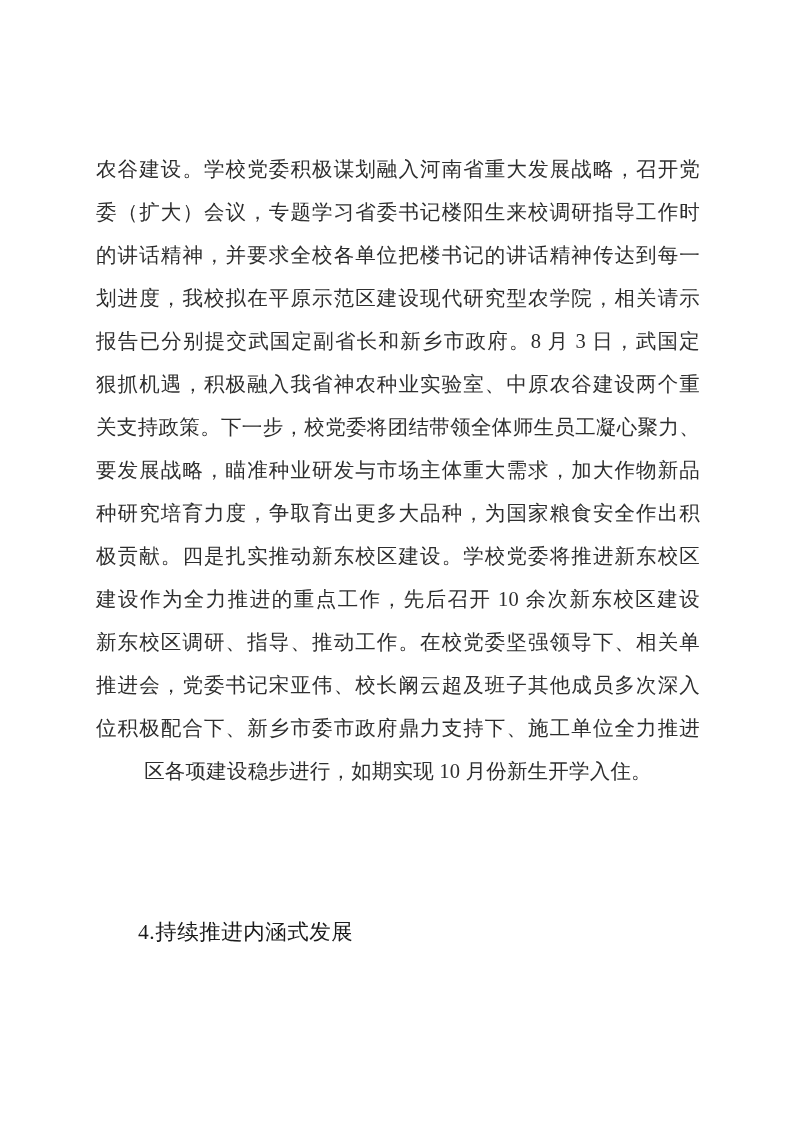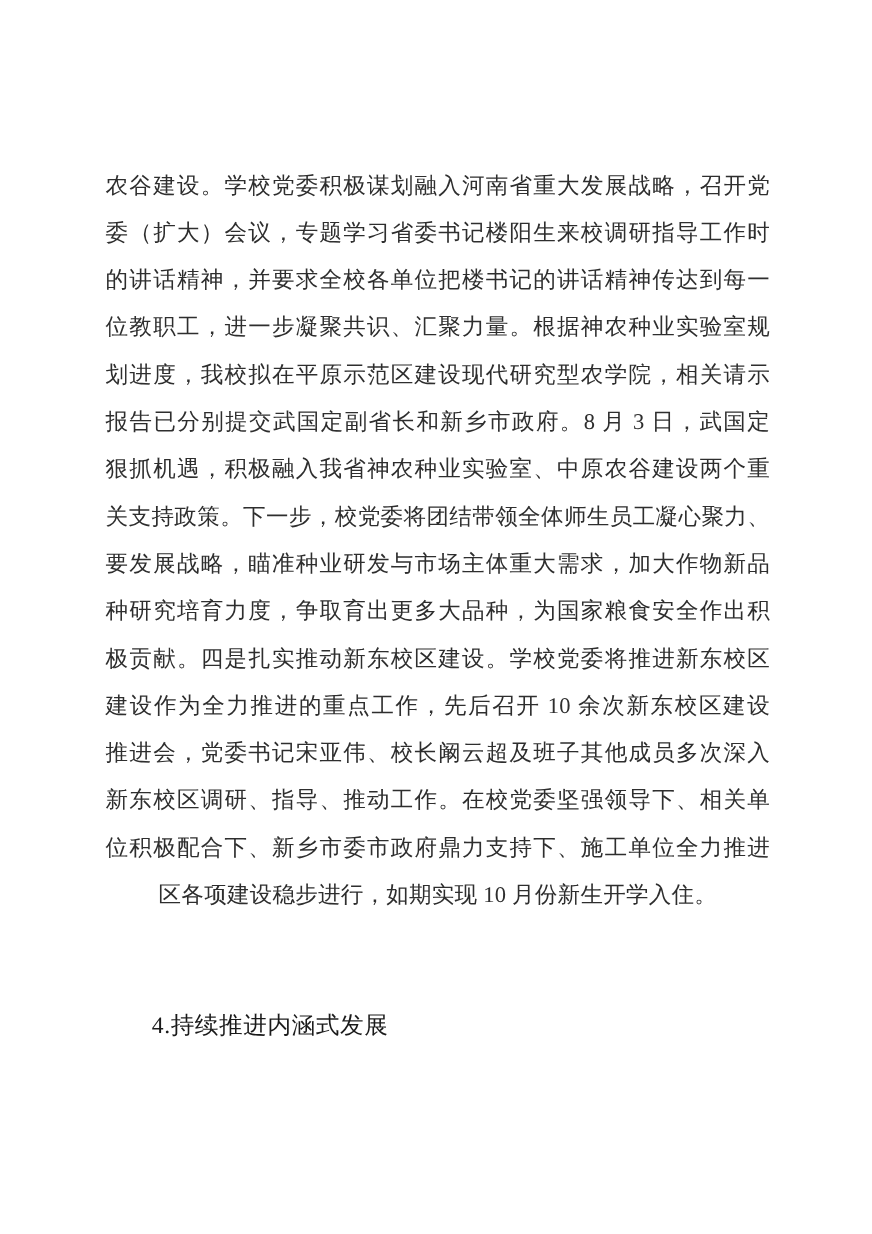--- a/index.html
+++ b/index.html
@@ -68,31 +68,30 @@
 </head>
 <body>
 
 <div class="page">
 
   <div class="body-text">
 
   <div class="line">农谷建设。学校党委积极谋划融入河南省重大发展战略，召开党</div>
       <div class="line">委（扩大）会议，专题学习省委书记楼阳生来校调研指导工作时</div>
       <div class="line">的讲话精神，并要求全校各单位把楼书记的讲话精神传达到每一</div>
-      <div class="line">位教职工，进一步凝聚共识、汇聚力量。根据神农种业实验室规</div>
       <div class="line">划进度，我校拟在平原示范区建设现代研究型农学院，相关请示</div>
       <div class="line">报告已分别提交武国定副省长和新乡市政府。8 月 3 日，武国定</div>
       <div class="line">狠抓机遇，积极融入我省神农种业实验室、中原农谷建设两个重</div>
       <div class="line">关支持政策。下一步，校党委将团结带领全体师生员工凝心聚力、</div>
       <div class="line">要发展战略，瞄准种业研发与市场主体重大需求，加大作物新品</div>
       <div class="line">种研究培育力度，争取育出更多大品种，为国家粮食安全作出积</div>
       <div class="line">极贡献。四是扎实推动新东校区建设。学校党委将推进新东校区</div>
       <div class="line">建设作为全力推进的重点工作，先后召开 10 余次新东校区建设</div>
+      <div class="line">新东校区调研、指导、推动工作。在校党委坚强领导下、相关单</div>
       <div class="line">推进会，党委书记宋亚伟、校长阚云超及班子其他成员多次深入</div>
-      <div class="line">新东校区调研、指导、推动工作。在校党委坚强领导下、相关单</div>
       <div class="line">位积极配合下、新乡市委市政府鼎力支持下、施工单位全力推进</div>
       <div class="line line--last">区各项建设稳步进行，如期实现 10 月份新生开学入住。</div>
     </div>
 
   <h4 class="section-heading">4.持续推进内涵式发展</h4>
 
   <div class="page-footer">— 13 —</div>
 
 </div>
 

